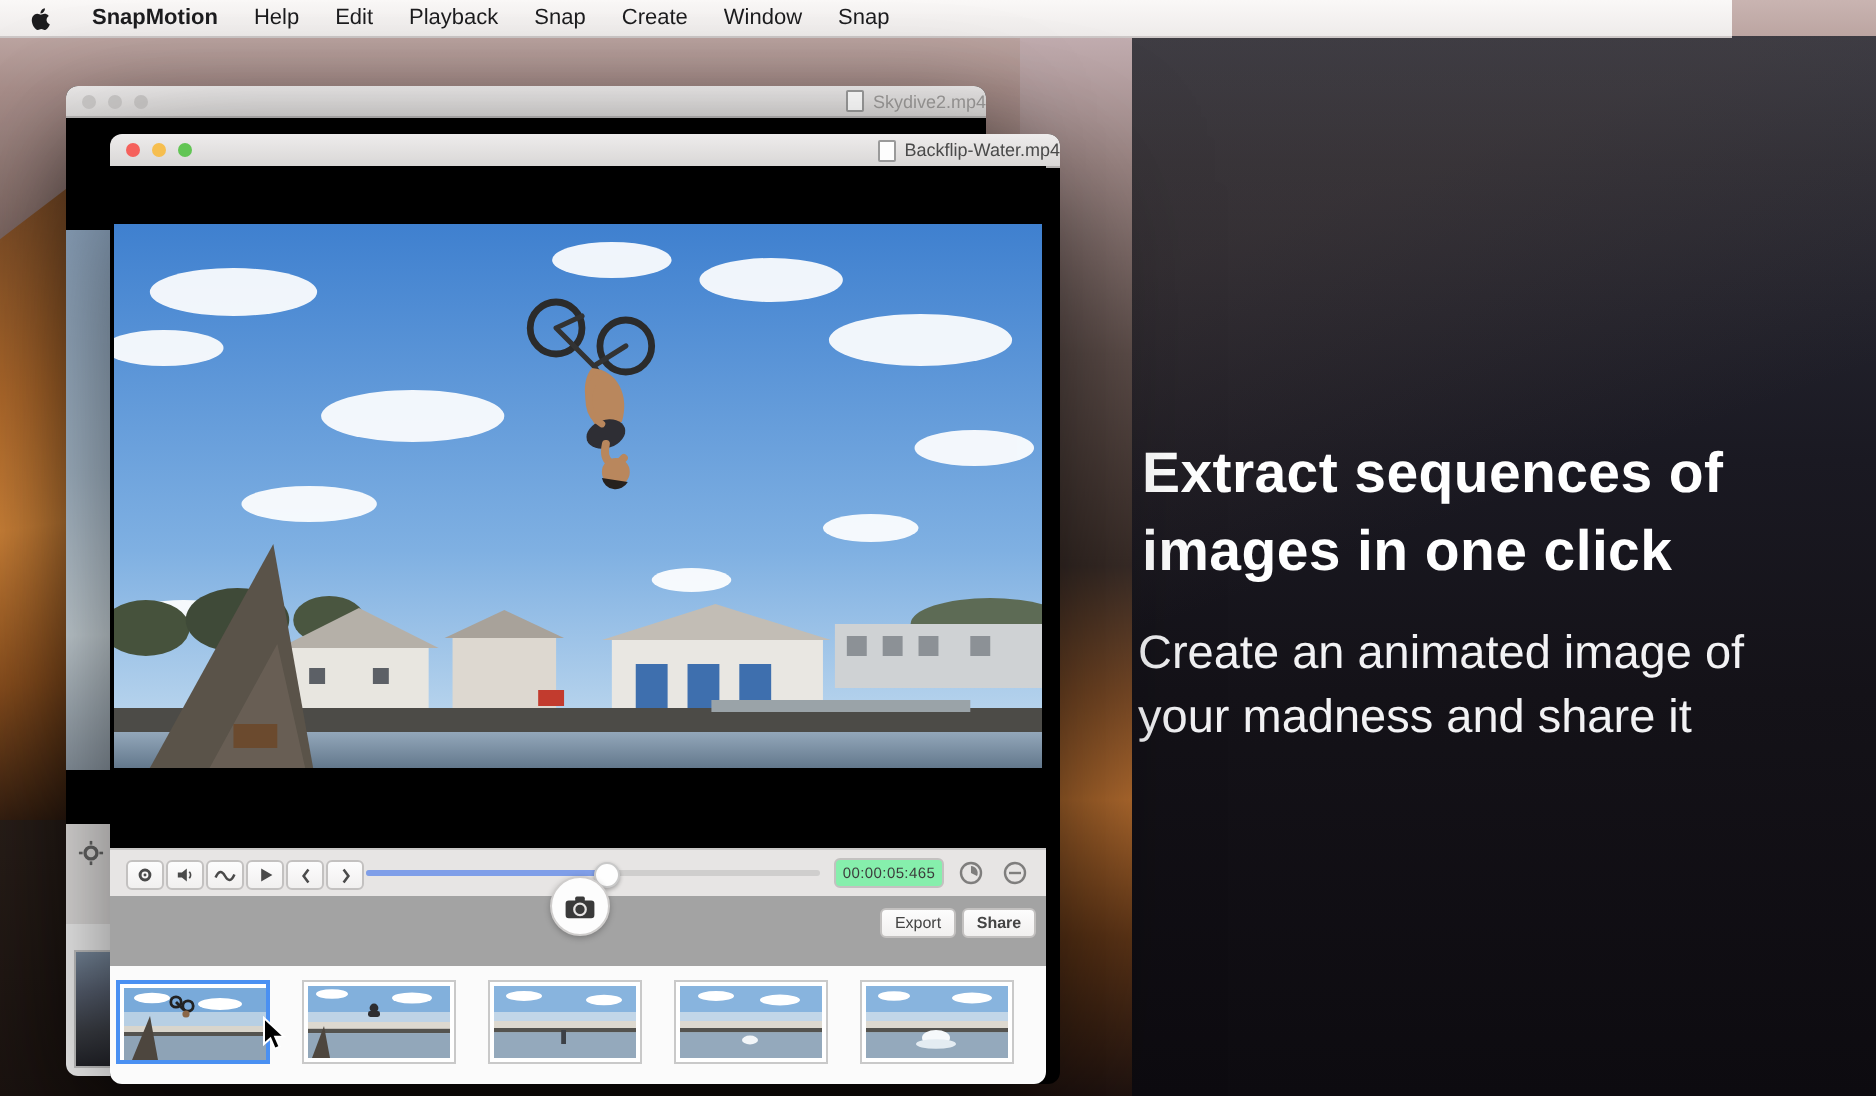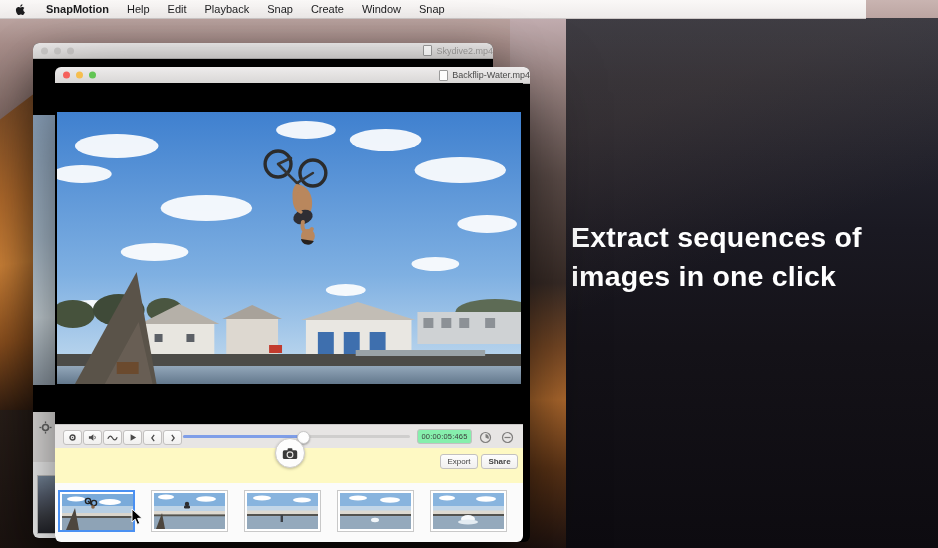--- a/index.html
+++ b/index.html
@@ -61,21 +61,21 @@
     background:linear-gradient(180deg,#fdfdfd,#f1f0ef);display:flex;align-items:center;justify-content:center;color:#4a4a4a;}
   .cbtn svg{display:block;}
   #slider{position:absolute;left:128px;top:10px;width:227px;height:3px;border-radius:2px;background:#cfcecd;}
   #slider-fill{position:absolute;left:0;top:0;height:3px;border-radius:2px;background:#7f9ee8;}
   #slider-handle{position:absolute;top:-4px;width:11px;height:11px;border-radius:50%;
     background:#fefefe;border:1px solid #c9c9c9;box-shadow:0 1px 2px rgba(0,0,0,.3);margin-left:-6px;}
   #timebox{position:absolute;left:362px;top:4px;width:53px;height:13px;border:1px solid #c3c1c0;border-radius:3px;
     background:#86efac;font-size:7.5px;color:#3c3c3c;display:flex;align-items:center;justify-content:center;letter-spacing:.2px;}
   .ibtn{position:absolute;top:5px;width:13px;height:13px;color:#7f7e7d;}
   
-  #snap-row{position:absolute;left:0;top:381px;width:468px;height:35px;background:#fef9c3;}
+  #snap-row{position:absolute;left:0;top:381px;width:468px;height:35px;background:#a3a3a3;}
   #camera-btn{position:absolute;left:220px;top:-10px;width:28px;height:28px;border-radius:50%;
     background:#fdfdfd;border:1px solid #cfcdcc;box-shadow:0 1px 3px rgba(0,0,0,.25);
     display:flex;align-items:center;justify-content:center;}
   .pill{position:absolute;top:6px;height:13px;border:1px solid #c3c1c0;border-radius:3px;
     background:linear-gradient(180deg,#fdfdfd,#f1f0ef);font-size:8px;color:#444;
     display:flex;align-items:center;justify-content:center;}
   #export-btn{left:385px;width:36px;}
   #share-btn{left:426px;width:35px;font-weight:bold;}
   
   #filmstrip{position:absolute;left:0;top:416px;width:468px;height:59px;background:#fbfbfb;border-radius:0 0 6px 6px;}
@@ -95,20 +95,21 @@
 
 <div id="screen">
 
   <div id="wallpaper"></div>
   <div id="wp-dune-left"></div>
   <div id="wp-strip-bright"></div>
   <div id="wp-right-dark"></div>
 
   <div id="marketing">
     <div id="headline">Extract sequences of images in one click</div>
+    <div id="subheadline">Create an animated image of your madness and share it</div>
   </div>
 
   <div id="menu-bar">
     <span class="apple">
       <svg viewBox="0 0 16 16">
           <path d="M11.4 8.6c0-1.7 1.4-2.5 1.4-2.5-.8-1.1-2-1.3-2.4-1.3-1-.1-2 .6-2.5.6-.5 0-1.3-.6-2.2-.6-1.1 0-2.2.7-2.8 1.7-1.2 2-.3 5 .9 6.6.6.8 1.3 1.7 2.2 1.7.9 0 1.2-.6 2.2-.6s1.3.6 2.2.5c.9 0 1.5-.8 2.1-1.6.7-.9.9-1.8.9-1.9 0 0-1.9-.7-2-2.6zM9.7 3.6c.5-.6.8-1.4.7-2.2-.7 0-1.5.5-2 1.1-.4.5-.8 1.3-.7 2.1.8.1 1.5-.4 2-1z"></path>
         </svg>
     </span>
     <span class="app">SnapMotion</span>
     <span class="mi">Help</span>

